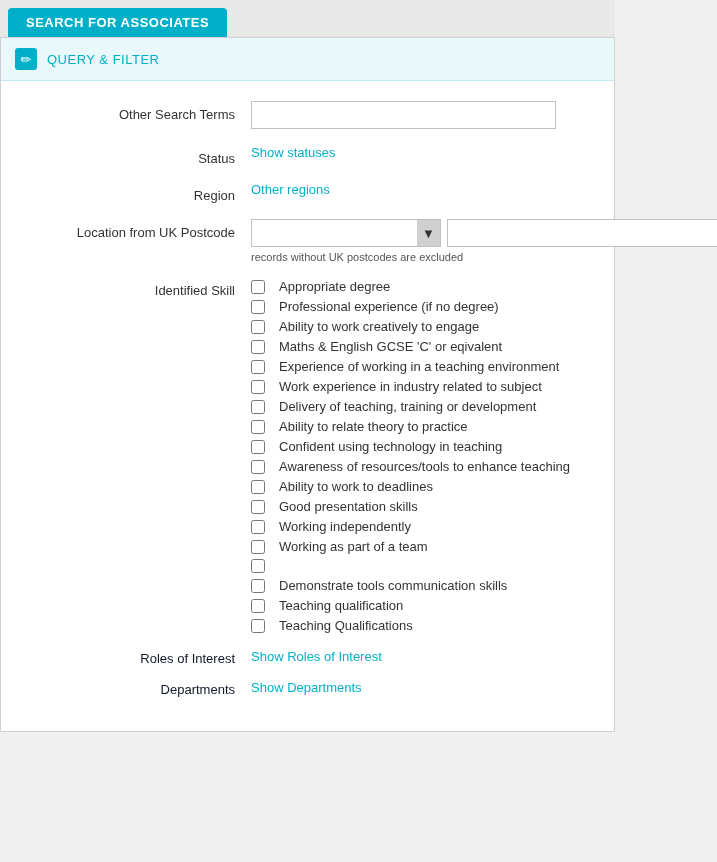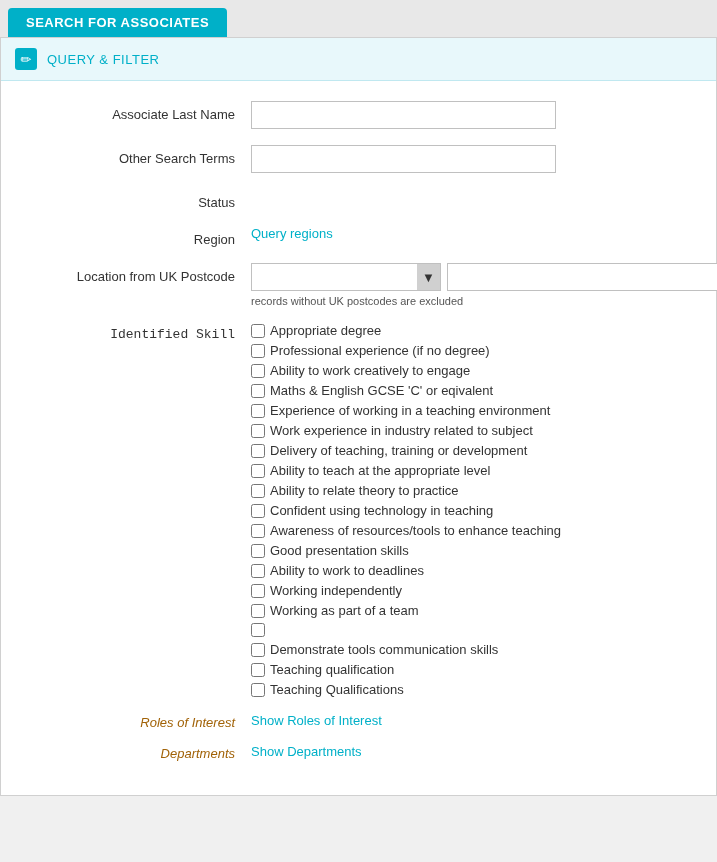--- a/index.html
+++ b/index.html
@@ -3,21 +3,21 @@
   <meta charset="utf-8">
   <style>
     * { box-sizing: border-box; margin: 0; padding: 0; }
     body {
       font-family: Arial, sans-serif;
       font-size: 13px;
       background: #f0f0f0;
       color: #333;
     }
     .page-wrapper {
-      width: 717px;
+      width: 615px;
       background: #f0f0f0;
       min-height: 862px;
     }
     
     .tab-bar {
       display: flex;
       align-items: flex-end;
       padding-top: 8px;
       padding-left: 8px;
       background: #e8e8e8;
@@ -154,21 +154,21 @@
     }
     
     .checkbox-list {
       display: flex;
       flex-direction: column;
       gap: 5px;
     }
     .checkbox-item {
       display: flex;
       align-items: center;
-      gap: 5px;
+      gap: 14px;
       font-size: 13px;
       color: #333;
     }
     .checkbox-item input[type="checkbox"] {
       width: 14px;
       height: 14px;
       cursor: pointer;
       flex-shrink: 0;
     }
     .skill-label {
@@ -182,79 +182,74 @@
       margin-bottom: 16px;
     }
     .skill-label-col {
       width: 230px;
       text-align: right;
       padding-right: 16px;
       padding-top: 4px;
       font-size: 13px;
       color: #333;
       flex-shrink: 0;
-      font-family: Liberation Mono, monospace;
     }
     
     .bottom-row {
       display: flex;
       align-items: flex-start;
       margin-bottom: 14px;
     }
     .bottom-label {
       width: 230px;
       text-align: right;
       padding-right: 16px;
       padding-top: 2px;
       font-size: 13px;
-      color: #a16207;
+      color: #0f172a;
       flex-shrink: 0;
-      font-style: italic;
     }
   </style>
 </head>
 <body>
 
 <div class="page-wrapper">
 
   <div class="tab-bar">
     <div class="tab-active">Search for Associates</div>
   </div>
 
   <div class="main-panel">
 
     <div class="section-header">
       <div class="pencil-icon">✏</div>
       <span class="section-title">Query &amp; Filter</span>
     </div>
 
     <div class="form-area">
 
-      <div class="form-row">
-        <div class="form-label">Associate Last Name</div>
-        <div class="form-control">
-          <input type="text" style="">
-        </div>
-      </div>
 
       <div class="form-row">
         <div class="form-label">Other Search Terms</div>
         <div class="form-control">
           <input type="text" style="">
         </div>
       </div>
 
       <div class="form-row">
         <div class="form-label">Status</div>
+        <div class="form-control">
+          <a class="link-cyan">Show statuses</a>
+        </div>
       </div>
 
       <div class="form-row">
         <div class="form-label">Region</div>
         <div class="form-control">
-          <a class="link-cyan">Query regions</a>
+          <a class="link-cyan">Other regions</a>
         </div>
       </div>
 
       <div class="form-row">
         <div class="form-label">Location from UK Postcode</div>
         <div class="form-control">
           <div class="postcode-row">
             <div class="postcode-select-wrapper">
               <select class="postcode-select">
                 <option value=""></option>
@@ -294,41 +289,37 @@
               <div class="checkbox-item">
                 <input type="checkbox" style="">
                 <span class="skill-label">Work experience in industry related to subject</span>
               </div>
               <div class="checkbox-item">
                 <input type="checkbox" style="">
                 <span class="skill-label">Delivery of teaching, training or development</span>
               </div>
               <div class="checkbox-item">
                 <input type="checkbox" style="">
-                <span class="skill-label">Ability to teach at the appropriate level</span>
-              </div>
-              <div class="checkbox-item">
-                <input type="checkbox" style="">
                 <span class="skill-label">Ability to relate theory to practice</span>
               </div>
               <div class="checkbox-item">
                 <input type="checkbox" style="">
                 <span class="skill-label">Confident using technology in teaching</span>
               </div>
               <div class="checkbox-item">
                 <input type="checkbox" style="">
                 <span class="skill-label">Awareness of resources/tools to enhance teaching</span>
               </div>
               <div class="checkbox-item">
                 <input type="checkbox" style="">
+                <span class="skill-label">Ability to work to deadlines</span>
+              </div>
+              <div class="checkbox-item">
+                <input type="checkbox" style="">
                 <span class="skill-label">Good presentation skills</span>
-              </div>
-              <div class="checkbox-item">
-                <input type="checkbox" style="">
-                <span class="skill-label">Ability to work to deadlines</span>
               </div>
               <div class="checkbox-item">
                 <input type="checkbox" style="">
                 <span class="skill-label">Working independently</span>
               </div>
               <div class="checkbox-item">
                 <input type="checkbox" style="">
                 <span class="skill-label">Working as part of a team</span>
               </div>
               <div class="checkbox-item">

